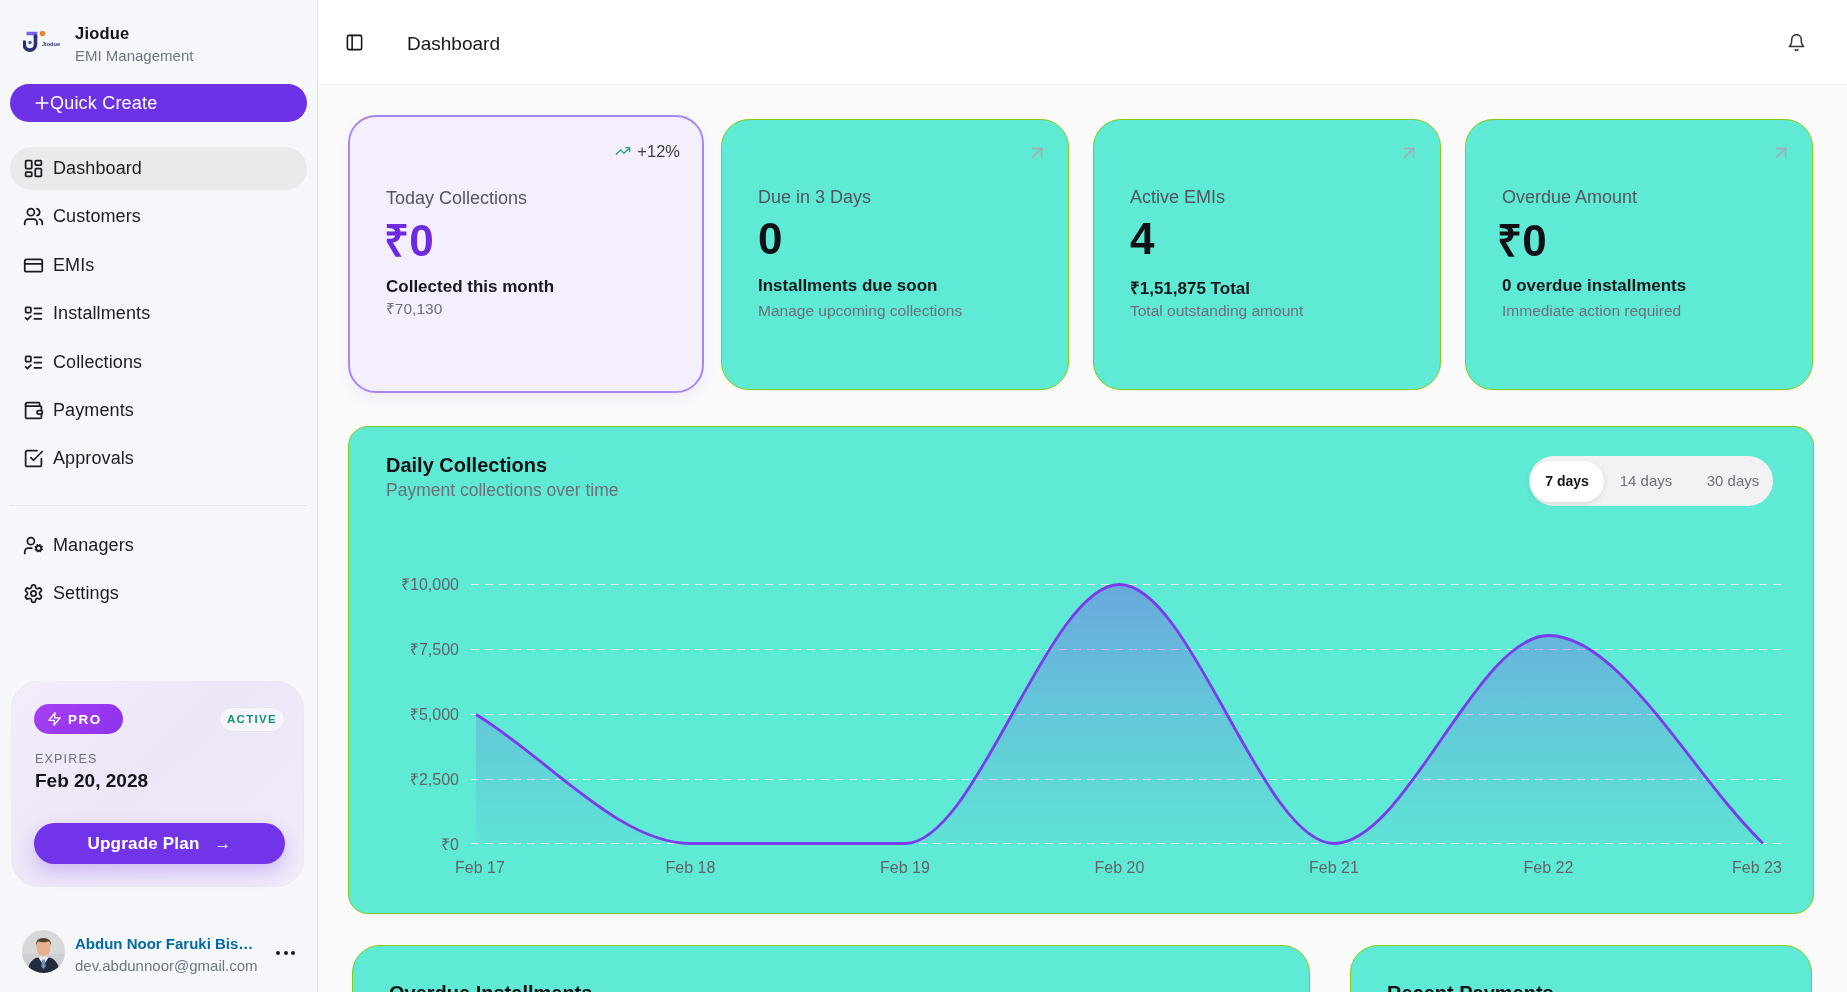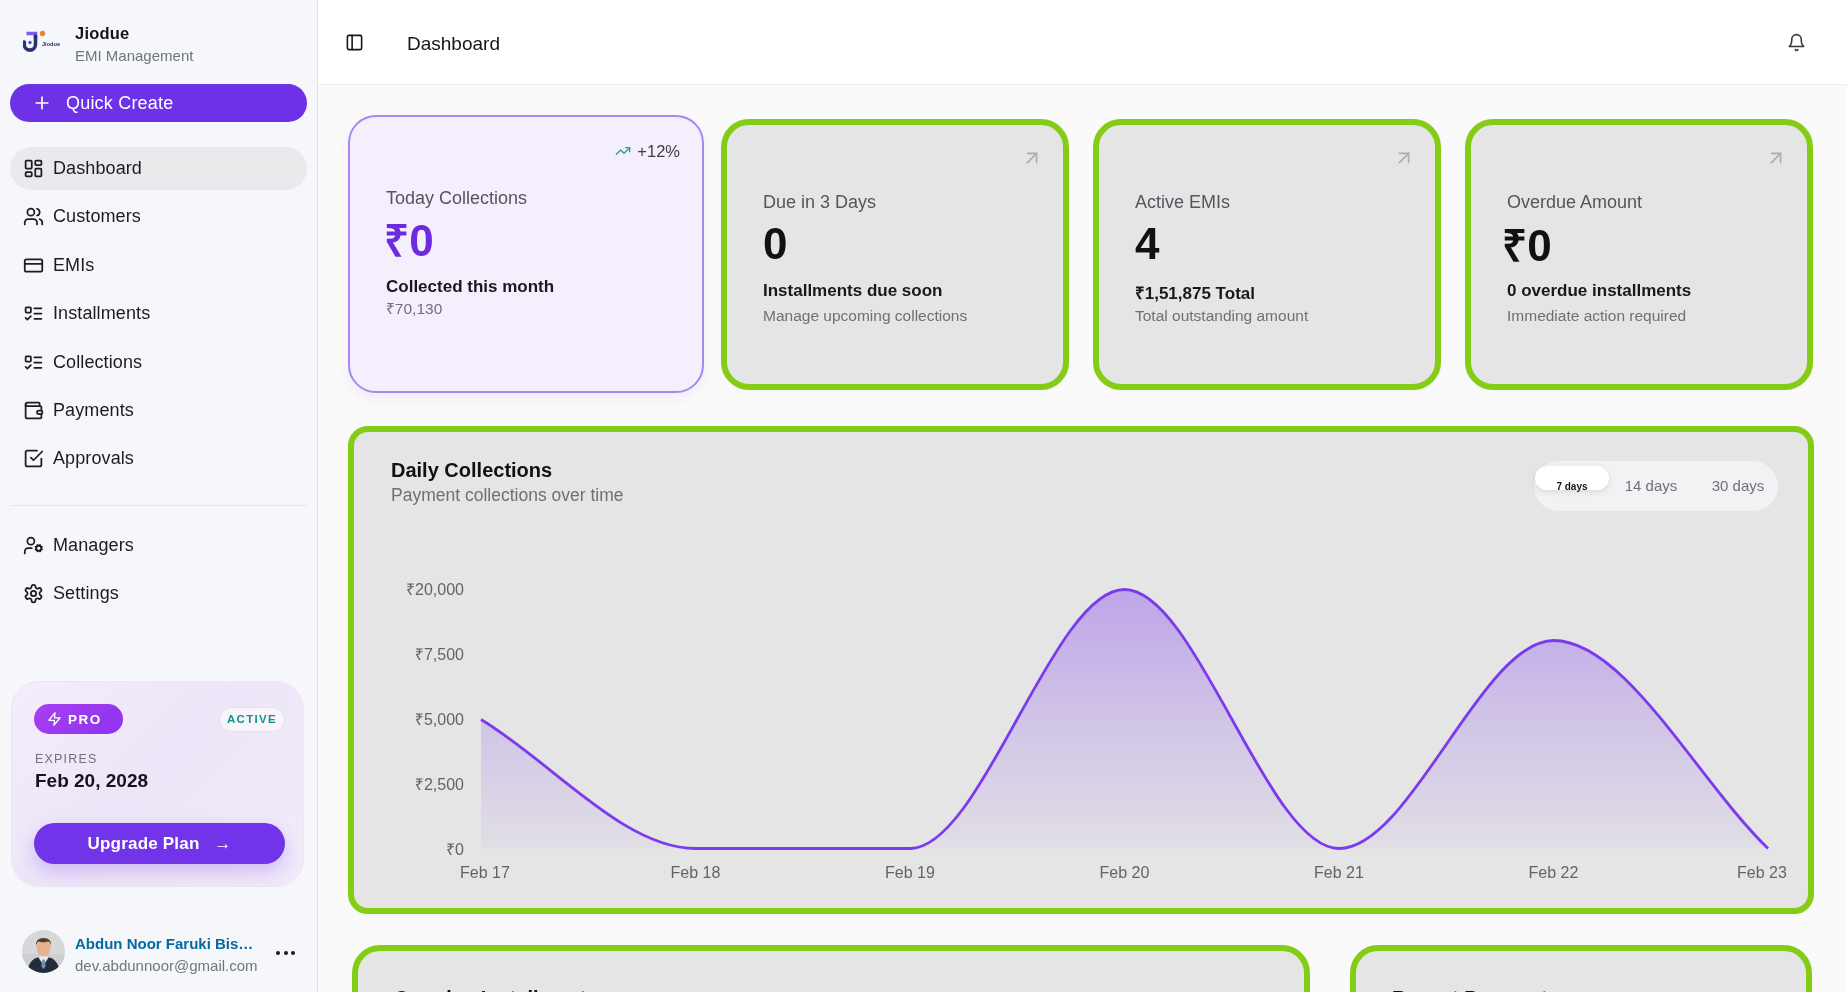--- a/index.html
+++ b/index.html
@@ -7,21 +7,21 @@
   font-family:"Liberation Sans", sans-serif; -webkit-font-smoothing:antialiased; }
 .abs { position:absolute; }
 
 #sidebar { position:absolute; left:0; top:0; width:318px; height:992px;
   background:#f5f7fa; border-right:1px solid #e0e3e8; }
 #logoName { position:absolute; left:75px; top:24px; font-size:16.5px; font-weight:700; color:#16161a; letter-spacing:.2px;}
 #logoSub { position:absolute; left:75px; top:47px; font-size:15px; color:#6f7680; }
 #qc { position:absolute; left:10px; top:84px; width:297px; height:38px; border-radius:19px;
   background:#6d31e6; color:#fff; }
 #qc .plus { position:absolute; left:22px; top:9px; }
-#qc .txt { position:absolute; left:56px; top:9px; font-size:18px; font-weight:500; letter-spacing:.2px;}
+#qc .txt { position:absolute; left:40px; top:9px; font-size:18px; font-weight:500; letter-spacing:.2px;}
 .nav { position:absolute; left:10px; width:297px; height:43px; border-radius:21.5px;
   color:#1c1c21; }
 .nav.active { background:#e9eaec; }
 .nav svg { position:absolute; left:13px; top:11px; }
 .nav span { position:absolute; left:43px; top:11px; font-size:18px; font-weight:400; letter-spacing:.1px;}
 #divider { position:absolute; left:10px; top:505px; width:297px; height:1px; background:#e5e7eb; }
 
 #pro { position:absolute; left:11px; top:681px; width:293px; height:206px; border-radius:28px;
   background:linear-gradient(135deg,#f3edfb 0%, #ede6f8 45%, #f1ebfa 100%);
   border:1px solid #ece6f5; }
@@ -40,40 +40,40 @@
 
 #uname { position:absolute; left:75px; top:935px; width:190px; font-size:15px; font-weight:700; color:#0369a1;
   white-space:nowrap; overflow:hidden; }
 #uemail { position:absolute; left:75px; top:957px; font-size:15px; color:#6f7680; }
 .dot3 { position:absolute; top:951px; width:4.2px; height:4.2px; border-radius:50%; background:#1a1a1f; }
 
 #header { position:absolute; left:318px; top:0; width:1529px; height:85px; background:#fff;
   border-bottom:1px solid #f0f0f2; }
 #header .title { position:absolute; left:89px; top:33px; font-size:19px; color:#16161a; font-weight:500;}
 
-.card { position:absolute; background:#e5e5e5; border:6px solid #84cc16; border-radius:28px;
+.card { position:absolute; background:#5eead4; border:1px solid #84cc16; border-radius:28px;
   box-shadow:0 1px 3px rgba(16,16,24,.04); }
 #card1 { left:348px; top:115px; width:356px; height:278px; background:#f4eefd;
   border:2px solid #a788f2; border-radius:28px; box-shadow:0 6px 14px rgba(124,58,237,.07); }
 .clabel { position:absolute; left:36px; top:67px; font-size:18px; color:#55555e; }
 .cvalue { position:absolute; left:36px; top:94px; font-size:44px; font-weight:700; color:#111114; }
 .csub { position:absolute; left:36px; top:156px; font-size:17px; font-weight:700; color:#18181d; }
 .csub2 { position:absolute; left:36px; top:182px; font-size:15.5px; color:#6f6f78; }
 .carrow { position:absolute; right:20px; top:22px; }
 #card1 .clabel{top:71px;} #card1 .cvalue{top:92px; left:34px;} #card1 .csub{top:160px;} #card1 .csub2{top:180px;}
 #card4 .cvalue{top:89px; left:31px;}
 #badge12 { position:absolute; right:22px; top:25px; color:#404040; font-size:16.5px; }
 #badge12 svg { vertical-align:-2px; margin-right:6px; }
 
 #chart { left:348px; top:426px; width:1466px; height:488px; border-radius:20px; }
 #chTitle { position:absolute; left:37px; top:27px; font-size:20px; font-weight:700; color:#111114; }
 #chSub { position:absolute; left:37px; top:53px; font-size:17.5px; color:#6f6f78; }
 #pills { position:absolute; left:1180px; top:29px; width:244px; height:50px; border-radius:25px; background:#f2f2f4; }
-#pill7 { position:absolute; left:1px; top:5px; width:74px; height:24px; border-radius:21px; background:#fff;
-  box-shadow:0 2px 6px rgba(0,0,0,.10); text-align:center; line-height:41px; font-size:10px; font-weight:600; color:#141419;}
+#pill7 { position:absolute; left:1px; top:5px; width:74px; height:41px; border-radius:21px; background:#fff;
+  box-shadow:0 2px 6px rgba(0,0,0,.10); text-align:center; line-height:41px; font-size:14px; font-weight:600; color:#141419;}
 .pillg { position:absolute; top:0; height:50px; line-height:50px; font-size:15px; color:#70707a; text-align:center; }
 .ylab { position:absolute; text-align:right; width:70px; font-size:16px; color:#636369; }
 .xlab { position:absolute; top:432px; width:80px; text-align:center; font-size:16px; color:#636369; }
 
 #bcard1 { left:352px; top:945px; width:958px; height:200px; }
 #bcard2 { left:1350px; top:945px; width:462px; height:200px; }
 .btitle { position:absolute; left:36px; top:36px; font-size:20px; font-weight:700; color:#111114; }
 </style>
 </head>
 <body>
@@ -271,21 +271,21 @@
 </div>
 
 <div class="card" id="chart">
   <div id="chTitle">Daily Collections</div>
   <div id="chSub">Payment collections over time</div>
   <div id="pills">
     <div id="pill7">7 days</div>
     <div class="pillg" style="left:77px; width:80px;">14 days</div>
     <div class="pillg" style="left:164px; width:80px;">30 days</div>
   </div>
-  <div class="ylab" style="left:40px;  top:146px;">₹20,000</div>
+  <div class="ylab" style="left:40px;  top:146px;">₹10,000</div>
   <div class="ylab" style="left:40px;  top:211px;">₹7,500</div>
   <div class="ylab" style="left:40px;  top:276px;">₹5,000</div>
   <div class="ylab" style="left:40px;  top:341px;">₹2,500</div>
   <div class="ylab" style="left:40px;  top:406px;">₹0</div>
   <div class="xlab" style="left:91px;">Feb 17</div>
   <div class="xlab" style="left:301.5px;">Feb 18</div>
   <div class="xlab" style="left:516px;">Feb 19</div>
   <div class="xlab" style="left:730.5px;">Feb 20</div>
   <div class="xlab" style="left:945px;">Feb 21</div>
   <div class="xlab" style="left:1159.5px;">Feb 22</div>

